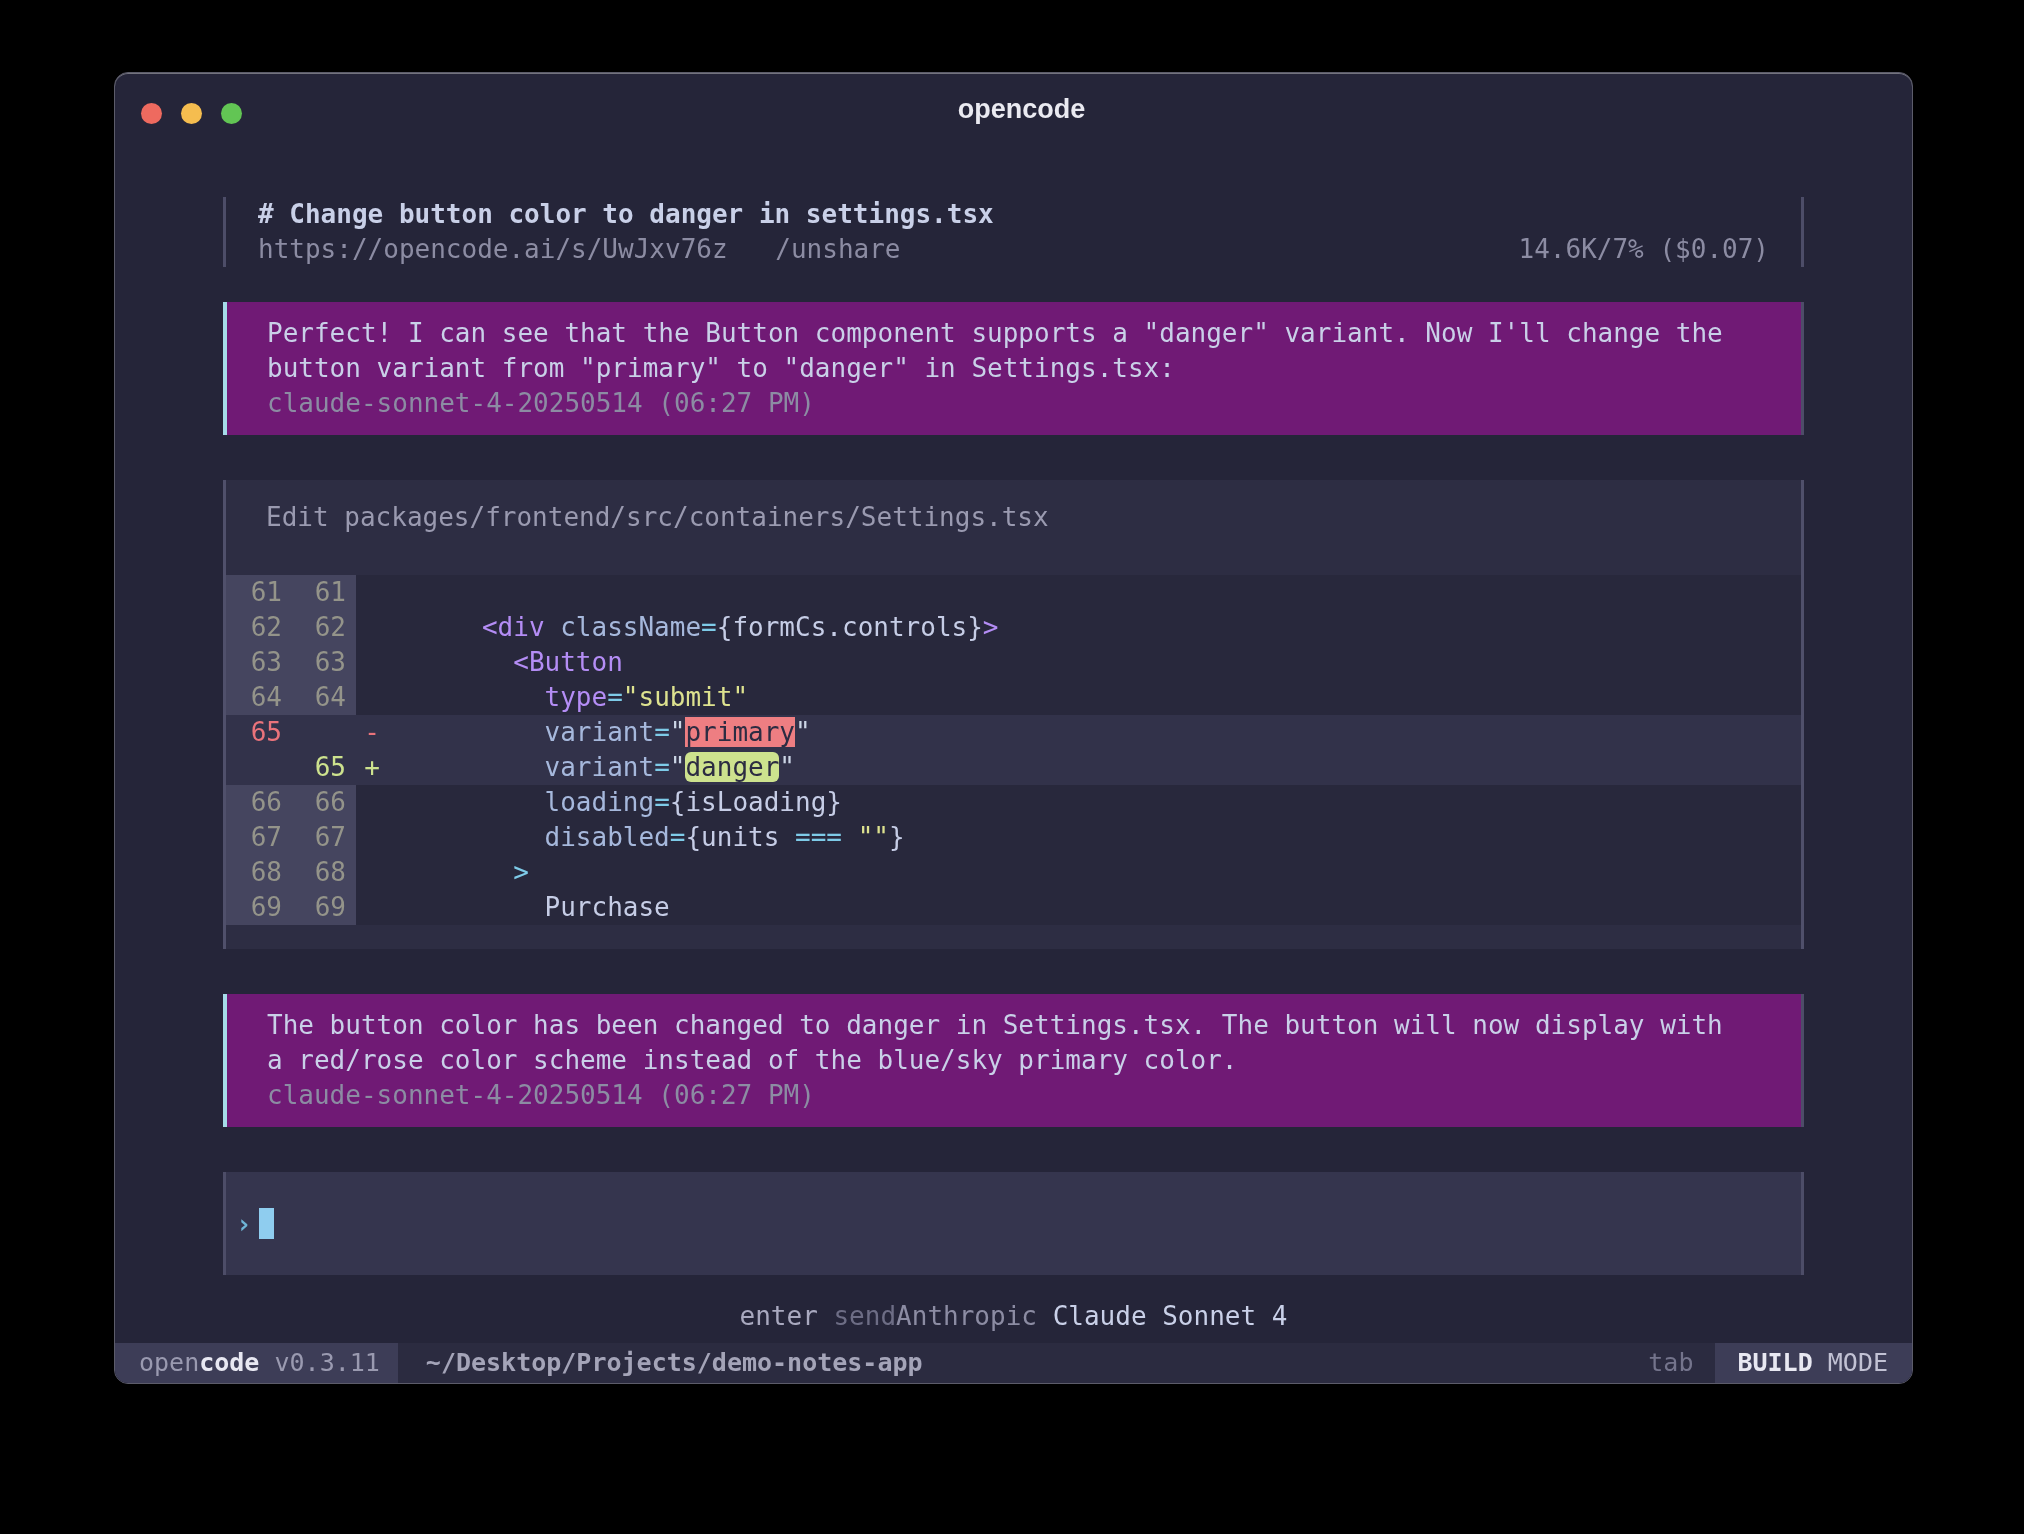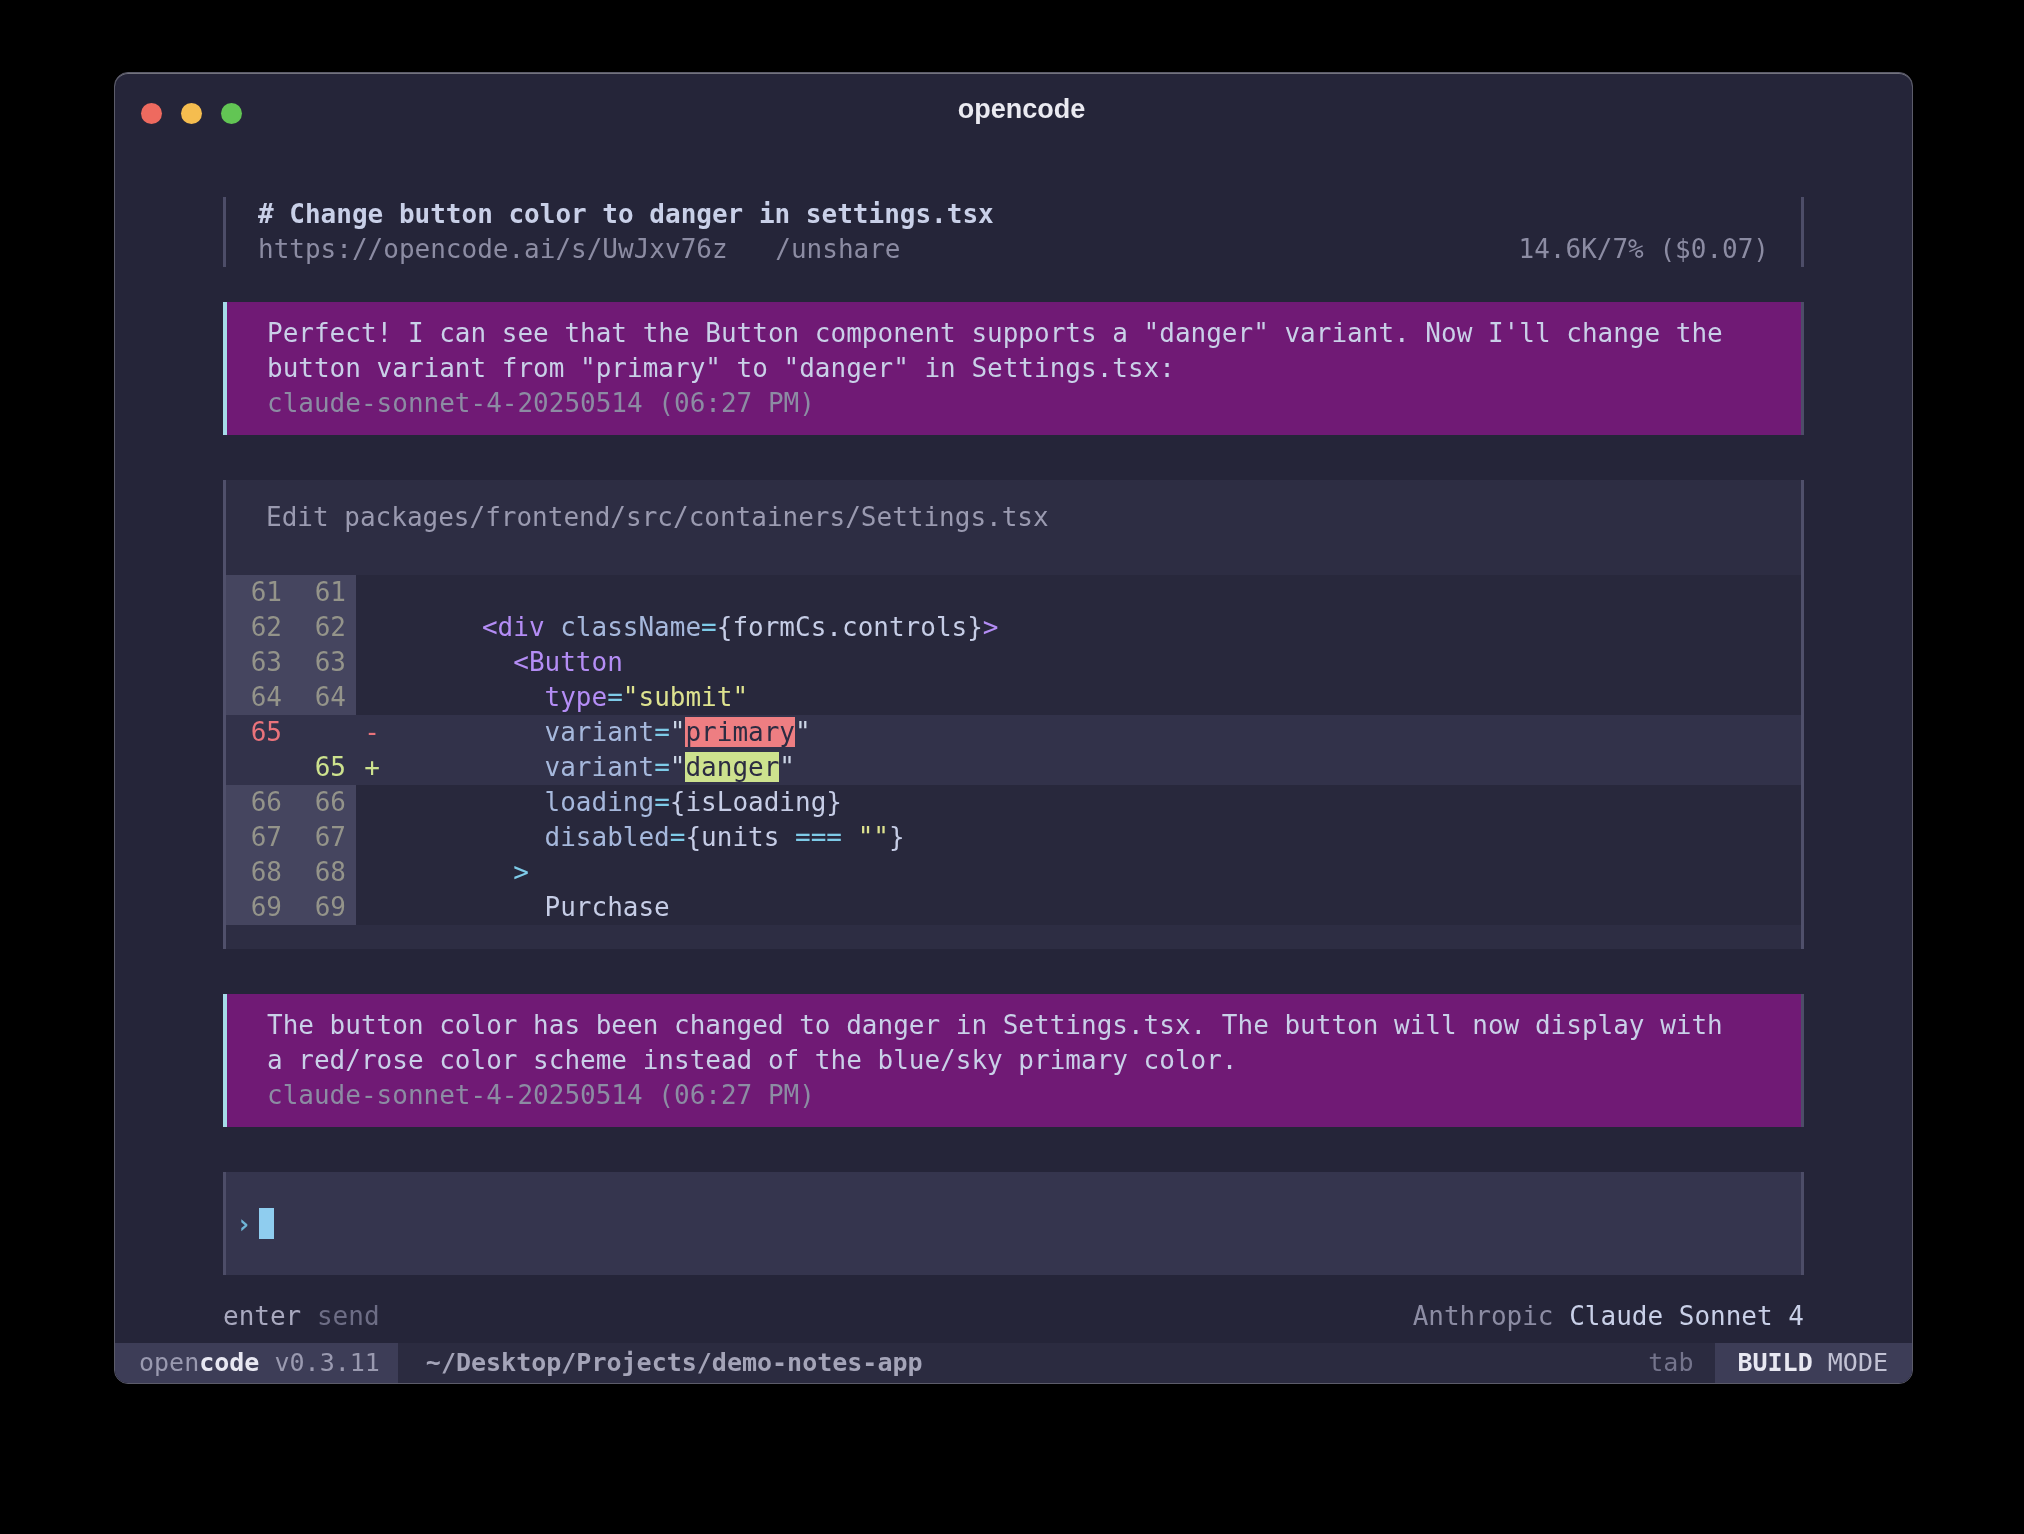--- a/index.html
+++ b/index.html
@@ -64,34 +64,34 @@
   .code { flex:1; white-space:pre; }
 
   .s-tag { color:#b48df5; }
   .s-kw  { color:#b48df5; }
   .s-attr{ color:#a6b8dc; }
   .s-op  { color:#7ecbe8; }
   .s-str { color:#dde28f; }
   .s-id  { color:#c6cde6; }
   .s-q   { color:#ccd6e6; }
   .s-delhl { background:#ee7e82; color:#2c2c42; }
-  .s-addhl { background:#cde28e; color:#2c2c42; }
+  .s-addhl { background:#cde28e; color:#2c2c42;border-radius:6px; }
 
   
   .input-box {
     margin-top:45px; background:#35354e;
     border-left:3px solid #4d4d68; border-right:3px solid #4d4d68;
     padding:34px 0 34px 10px; flex:none;
   }
   .prompt-line { display:flex; align-items:center; height:35px; }
   .prompt-char { color:#6fb5d6; font-weight:bold; }
   .cursor { width:15px; height:31px; background:#8fcdef; margin-left:7px; }
 
   
-  .hints { margin-top:24px; display:flex; justify-content:space-between; line-height:35px; flex:none; }
+  .hints { margin-top:24px; display:flex; justify-content:center; line-height:35px; flex:none; }
   .hint-key { color:#a9a9bf; }
   .hint-action { color:#6d6d85; }
   .model-provider { color:#8c8ca3; }
   .model-name { color:#c9d0e8; }
 
   
   .status-bar {
     margin-top:auto; height:40px; background:#2b2b40;
     display:flex; align-items:stretch; line-height:40px; font-size:25px; flex:none;
   }

